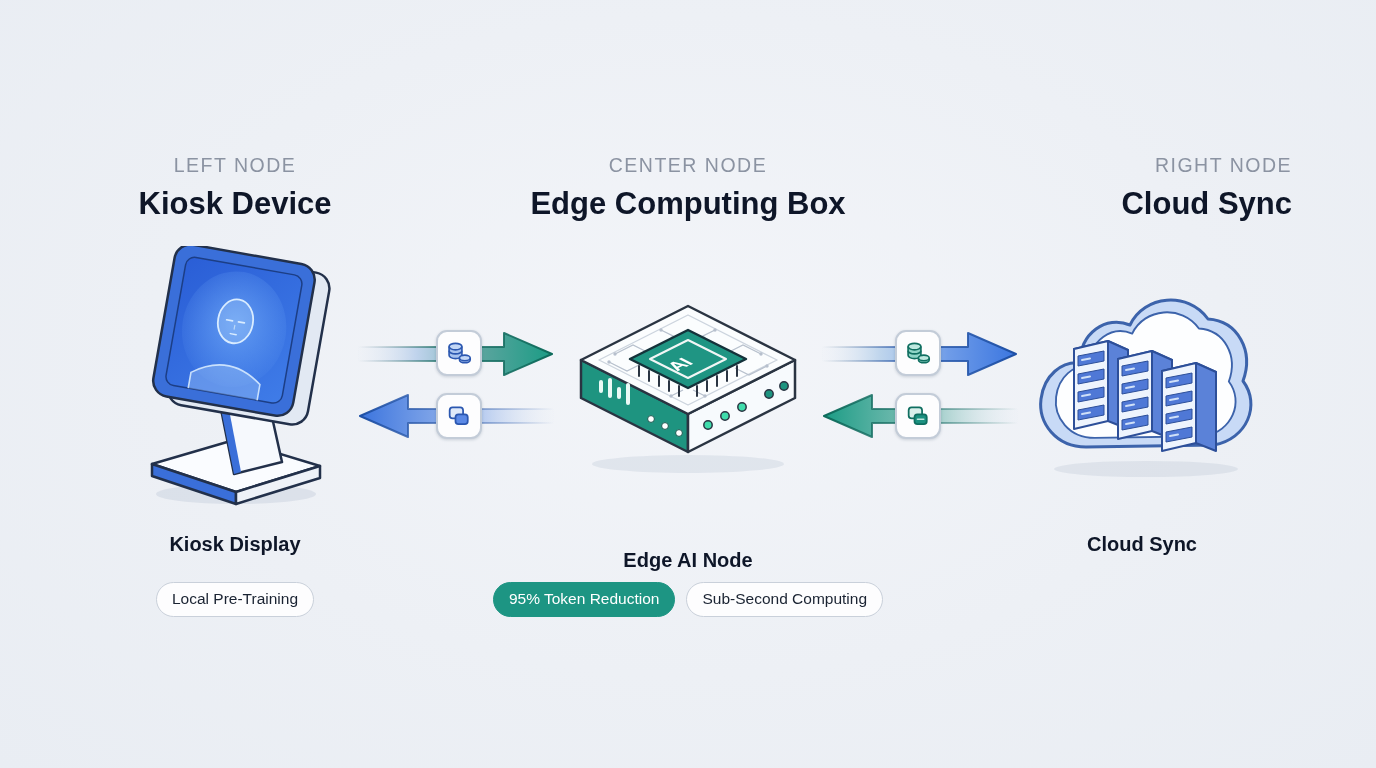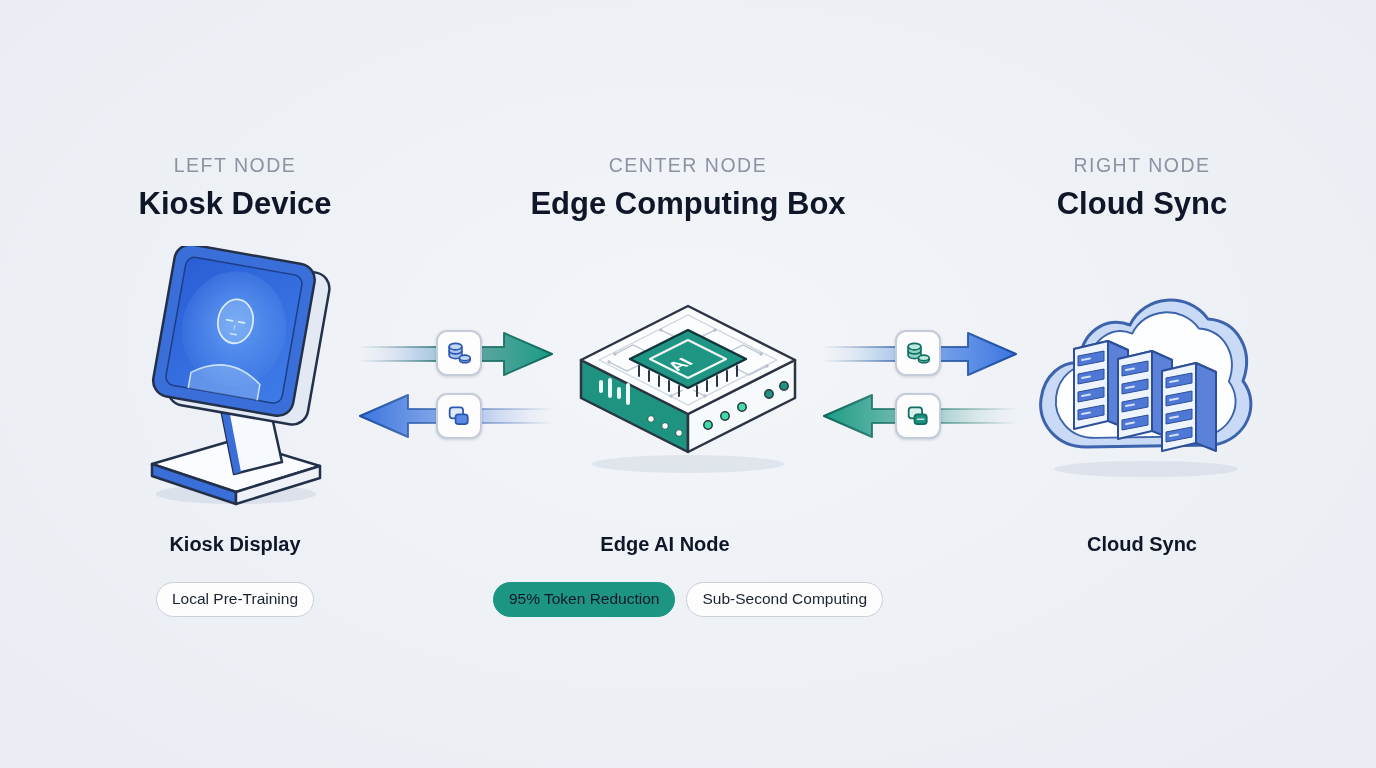--- a/index.html
+++ b/index.html
@@ -7,46 +7,46 @@
   body {
     font-family: "Liberation Sans", sans-serif;
     background: radial-gradient(ellipse at 50% 45%, #f3f5f9 0%, #edf0f5 55%, #e9edf3 100%);
   }
   .stage { position:relative; width:1376px; height:768px; }
 
   
   .col-header { position:absolute; top:154px; text-align:center; }
   .col-header.left   { left:85px;  width:300px; }
   .col-header.center { left:513px; width:350px; }
-  .col-header.right  { left:992px; width:300px; }
+  .col-header.right  { left:992px; width:300px;text-align:right; }
   .eyebrow {
     font-size:19.5px; letter-spacing:1.5px; color:#8b93a2;
     font-weight:400; margin-bottom:9px; white-space:nowrap;
   }
   .node-title {
     font-size:31px; font-weight:bold; color:#0e1628; white-space:nowrap;
   }
 
   
   .caption { position:absolute; top:533px; text-align:center;
     font-size:20px; font-weight:bold; color:#0e1628; white-space:nowrap; }
   .caption.left   { left:85px;  width:300px; }
-  .caption.center { left:490px; width:350px; }
+  .caption.center { left:513px; width:350px;margin-top:16px; }
   .caption.right  { left:992px; width:300px; }
 
   .badge-row { position:absolute; top:582px; display:flex; justify-content:center; gap:11px; }
   .badge-row.left   { left:85px;  width:300px; }
   .badge-row.center { left:488px; width:400px; }
   .badge-row.right  { left:992px; width:300px; }
   .badge {
     font-size:15.5px; line-height:1; padding:8px 15px 9px; border-radius:999px;
     white-space:nowrap;
   }
   .badge.outline { background:#fdfdfe; border:1.5px solid #c9d0da; color:#1a2332; }
-  .badge.solid   { background:#1d9583; border:1.5px solid #1d9583; color:#0f172a; }
+  .badge.solid   { background:#1d9583; border:1.5px solid #1d9583; color:#ffffff; }
 
   
   .illus { position:absolute; }
   .illus.kiosk   { left:138px;  top:246px; width:196px; height:262px; }
   .illus.edgebox { left:573px;  top:292px; width:230px; height:184px; }
   .illus.cloud   { left:1028px; top:281px; width:228px; height:198px; }
   .illus svg { display:block; width:100%; height:100%; }
 
   
   .flow { position:absolute; width:200px; height:64px; }

